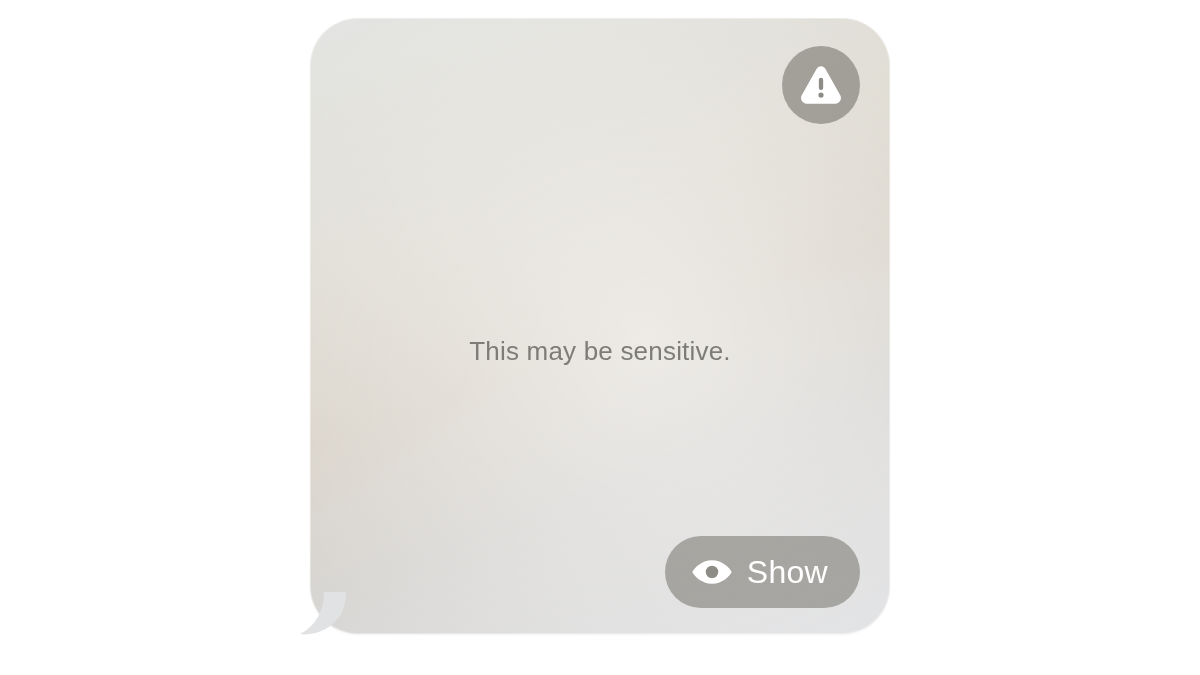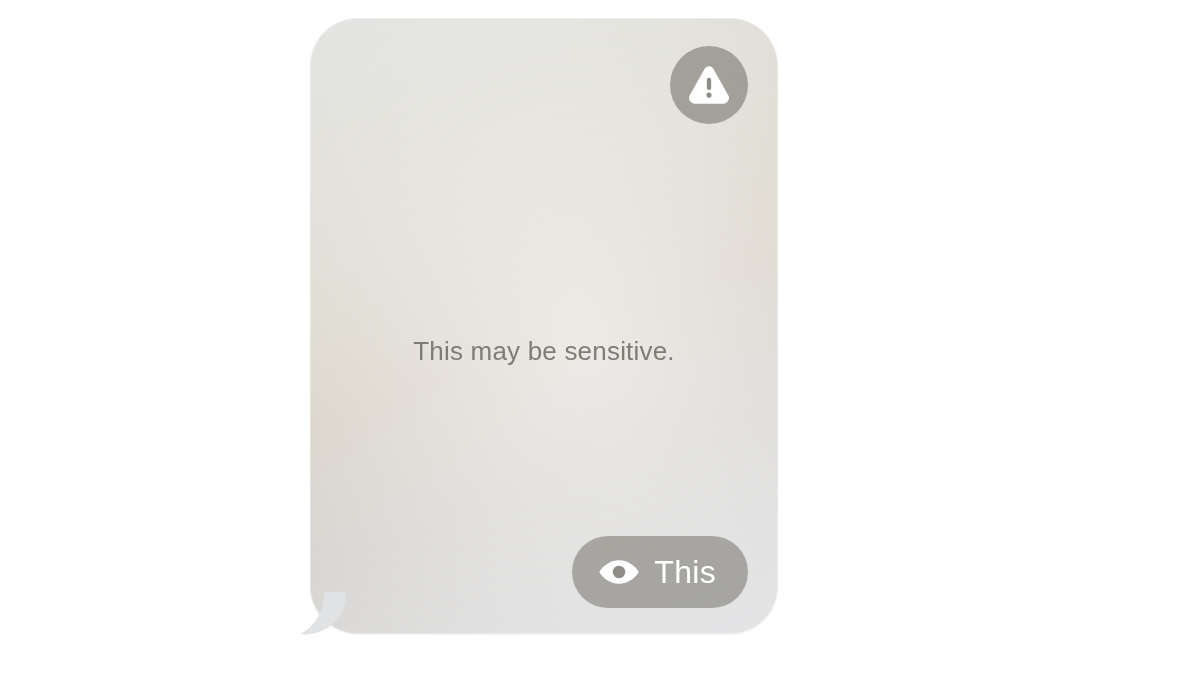--- a/index.html
+++ b/index.html
@@ -3,21 +3,21 @@
   <meta charset="utf-8">
   <style>
     * { margin: 0; padding: 0; box-sizing: border-box; }
     html, body { width: 1200px; height: 675px; background: #ffffff; font-family: -apple-system, "SF Pro Text", "Helvetica Neue", Arial, sans-serif; }
     .stage { position: relative; width: 1200px; height: 675px; }
 
     .bubble {
       position: absolute;
       left: 310px;
       top: 18px;
-      width: 468px;
+      width: 580px;
       height: 616px;
       border-radius: 48px;
       background:
         radial-gradient(140% 120% at 58% 52%, rgba(255,255,255,0.55) 0%, rgba(255,255,255,0.0) 55%),
         linear-gradient(160deg, #e4e5e3 0%, #dedbd2 32%, #d8d2c8 52%, #d7d5d2 70%, #e1e2e4 100%);
       box-shadow: inset 0 0 0 1px rgba(255,255,255,0.35), 0 1px 2px rgba(0,0,0,0.05);
       overflow: visible;
     }
 
     
@@ -103,18 +103,18 @@
 
     <div class="msg">This may be sensitive.</div>
 
     <button class="show-btn" type="button">
       <span>
         <svg viewBox="0 0 64 64" aria-hidden="true">
           <path d="M32 14 C16 14 5 26 2 32 C5 38 16 50 32 50 C48 50 59 38 62 32 C59 26 48 14 32 14 Z" fill="#ffffff"></path>
           <circle cx="32" cy="32" r="9.5" fill="rgba(122,120,113,0.85)"></circle>
         </svg>
       </span>
-      <span>This</span>
+      <span>Show</span>
     </button>
 
   </div>
 
 </div>
 
 </body></html>

